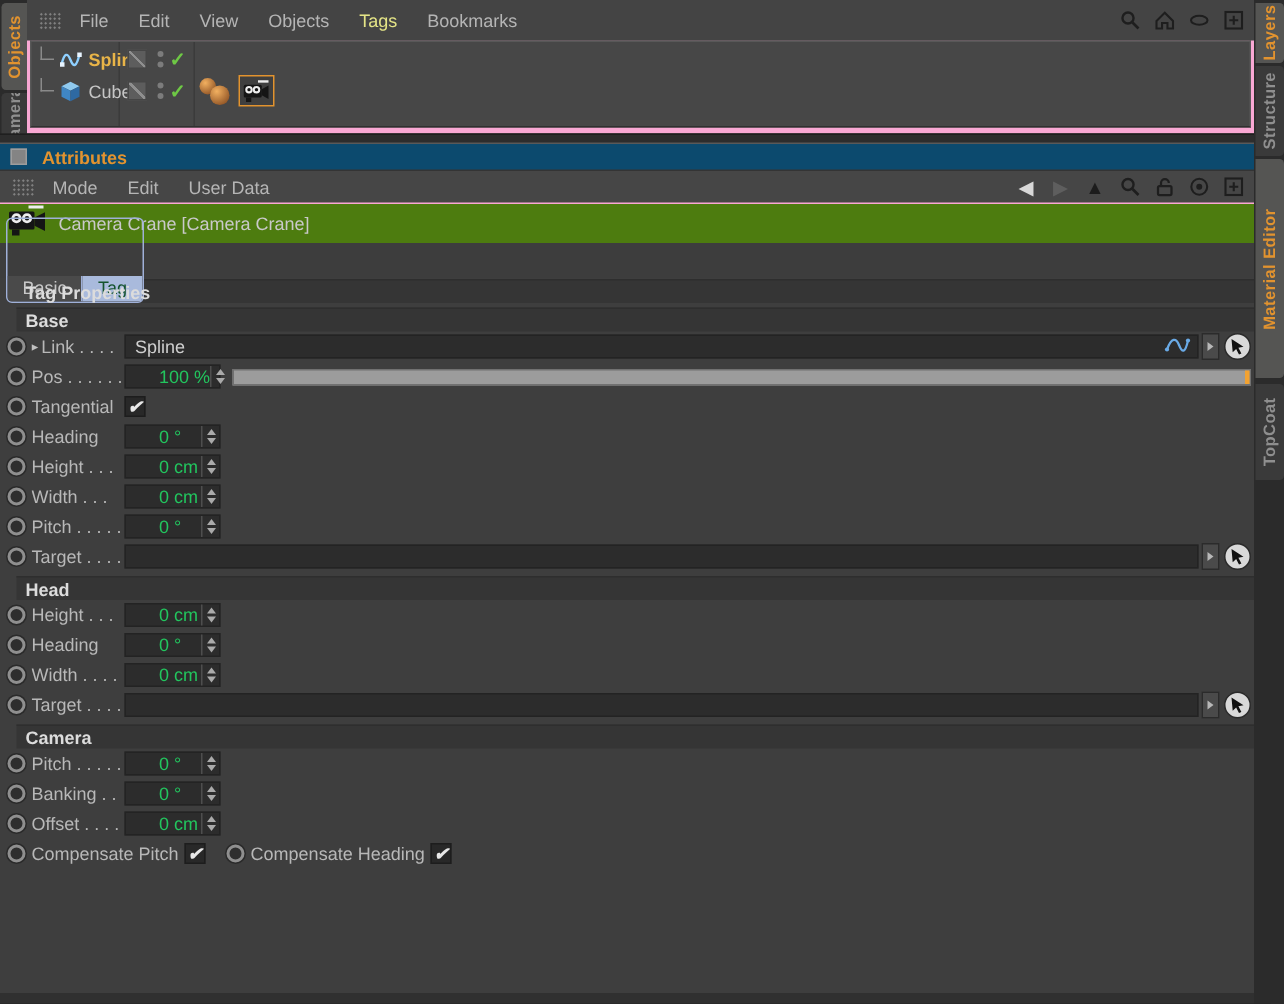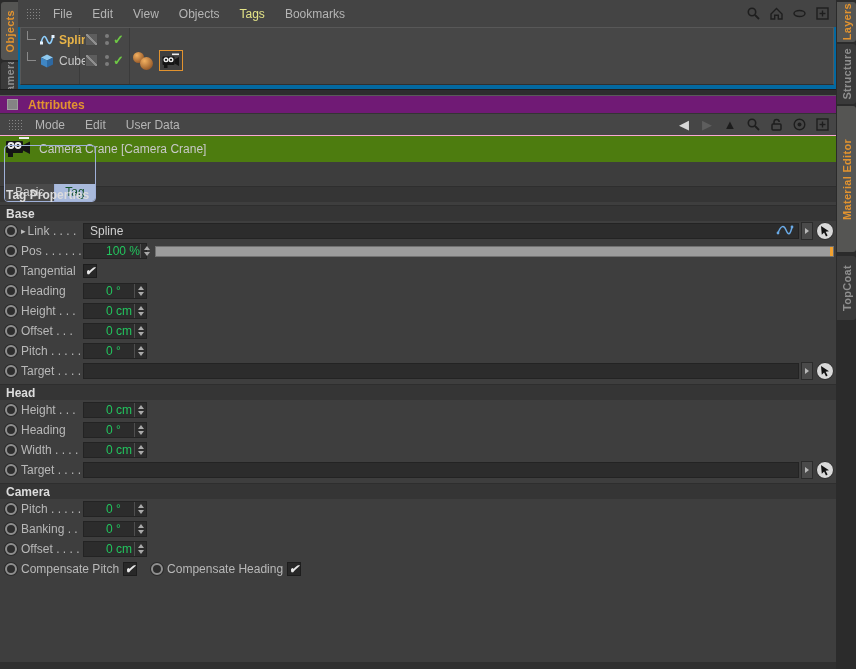--- a/index.html
+++ b/index.html
@@ -24,21 +24,21 @@
     background-image:radial-gradient(#868686 30%, transparent 34%);background-size:3px 3px;}
   .mitem{color:#b5b5b5;margin-right:20px;cursor:default;}
   .mitem.hl{color:#e4e487;}
   .mspacer{flex:1;}
   .baricons{display:flex;align-items:center;gap:7px;}
   .icon15{width:16px;height:16px;display:flex;align-items:center;justify-content:center;flex:none;}
   .glyph-back{color:#d8d8d8;font-size:13px;}
   .glyph-fwd{color:#5e5e5e;font-size:13px;}
   .glyph-up{color:#1c1c1c;font-size:13px;}
   
-  .om{position:absolute;left:18px;top:0;width:818px;height:89px;background:#0369a1;}
+  .om{position:absolute;left:18px;top:0;width:818px;height:89px;background:#f9a8d4;}
   .om-list{position:absolute;left:2px;right:2px;top:27px;height:58px;background:#474747;
     border:1px solid #585858;border-bottom-color:#303030;overflow:hidden;}
   .colline{position:absolute;top:0;bottom:0;width:1px;background:#3b3b3b;}
   .orow{position:relative;display:flex;align-items:center;height:19px;margin-top:2px;padding-left:4px;}
   .tree{width:9px;height:9px;border-left:1px solid #8a8a8a;border-bottom:1px solid #8a8a8a;margin:-8px 3px 0 2px;flex:none;}
   .oicon{width:16px;height:16px;margin-right:4px;flex:none;}
   .oname{font-size:12px;}
   .oname.sel{color:#e8b448;font-weight:bold;}
   .oname.norm{color:#c6c6c6;}
   .vis-sq{position:absolute;left:64px;width:13px;height:13px;background:#5d5d5d;border:1px solid #464646;
@@ -50,33 +50,33 @@
   .sphere{width:11px;height:11px;border-radius:50%;background:radial-gradient(circle at 35% 30%, #f2b060, #7a3f18);flex:none;}
   .sphere.s1{transform:translateY(-3px);}
   .sphere.s2{width:13px;height:13px;margin-left:-4px;transform:translateY(3px);}
   .cranetag{width:24px;height:21px;margin-left:6px;border:1px solid #e2932f;background:#3f3f3f;
     display:flex;align-items:center;justify-content:center;flex:none;}
   
   .splitter{position:absolute;left:0;top:89px;width:836px;height:7px;background:#2d2d2d;
     border-top:1px solid #1f1f1f;border-bottom:1px solid #595959;}
   
   .attr{position:absolute;left:0;top:96px;width:836px;height:573px;background:#3e3e3e;}
-  .attr-title{display:flex;align-items:center;height:18px;background:#701a75;padding-left:7px;border-bottom:1px solid #343434;}
+  .attr-title{display:flex;align-items:center;height:18px;background:#0c4a6e;padding-left:7px;border-bottom:1px solid #343434;}
   .pinsq{width:11px;height:11px;background:#848484;border:1px solid #9d9d9d;margin-right:10px;flex:none;}
   .attr-title-text{color:#e2932f;font-weight:bold;}
   .attr .menubar{height:22px;background:#464646;border-bottom:1px solid #f9a8d4;}
   .obj-head{display:flex;align-items:center;height:26px;padding-left:5px;background:#4d7c0f;}
   .obj-head .title{margin-left:8px;color:#c9c9c9;}
   .tabrow{display:flex;align-items:center;height:23px;padding-left:4px;background:#3d3d3d;}
   .tabgrp{display:inline-flex;border:1px solid #9fb0d8;border-radius:4px;overflow:hidden;}
   .tabseg{padding:1px 10px 2px;font-size:12px;margin-top:38px;}
   .tabseg.dark{background:#4a4a4a;color:#c8c8c8;border-right:1px solid #9fb0d8;}
   .tabseg.sel{background:#a9badc;color:#14532d;}
   .secbar{height:16px;line-height:16px;background:#353535;color:#dcdcdc;font-weight:bold;
-    padding-left:6px;margin-top:3px;border-top:1px solid #2e2e2e;}
+    padding-left:6px;margin-top:3px;border-top:1px solid #2e2e2e;margin-left:11px;}
   .secbar.first{margin-top:1px;}
   .prow{display:flex;align-items:center;height:20px;padding:0 2px 0 5px;}
   .kf{width:12px;height:12px;border:2px solid #8f8f8f;border-radius:50%;background:#2e2e2e;flex:none;
     box-shadow:0 0 0 1px #2a2a2a;}
   .labelbox{display:flex;align-items:center;width:62px;margin-left:4px;flex:none;overflow:hidden;}
   .labelbox.auto{width:auto;overflow:visible;}
   .exp{color:#c0c0c0;font-size:9px;margin-right:2px;}
   .plabel{color:#b8b8b8;white-space:nowrap;}
   .numfield{width:64px;height:16px;background:#2c2c2c;border:1px solid #232323;display:flex;align-items:center;flex:none;}
   .nval{flex:1;padding-left:22px;color:#22c55e;white-space:nowrap;}
@@ -359,21 +359,21 @@
             <i class="tup"></i>
             <i class="tdn"></i>
           </span>
       </div>
     </div>
 
 
     <div class="prow">
       <span class="kf"></span>
       <span class="labelbox">
-          <span class="plabel">Offset . . .</span>
+          <span class="plabel">Width . . .</span>
         </span>
       <div class="numfield">
         <span class="nval">0 cm</span>
         <span class="stepper">
             <i class="tup"></i>
             <i class="tdn"></i>
           </span>
       </div>
     </div>
 

